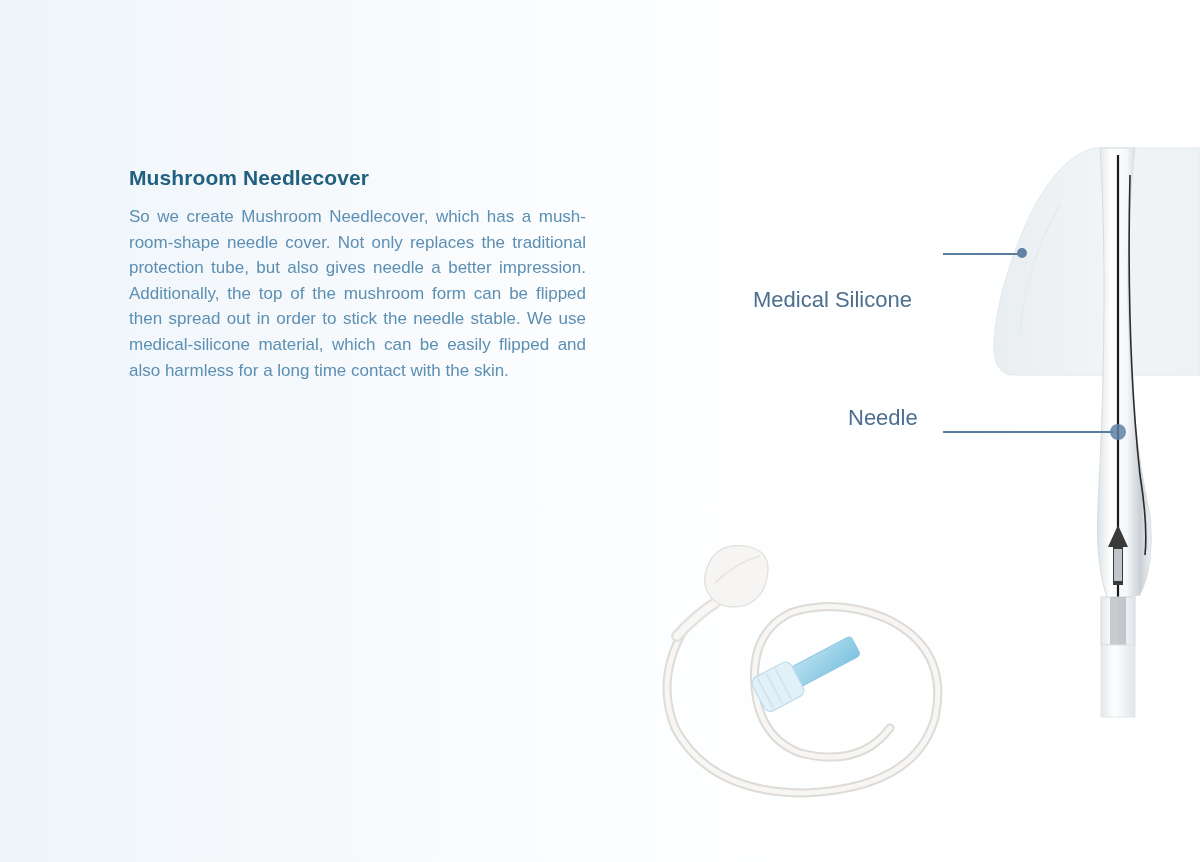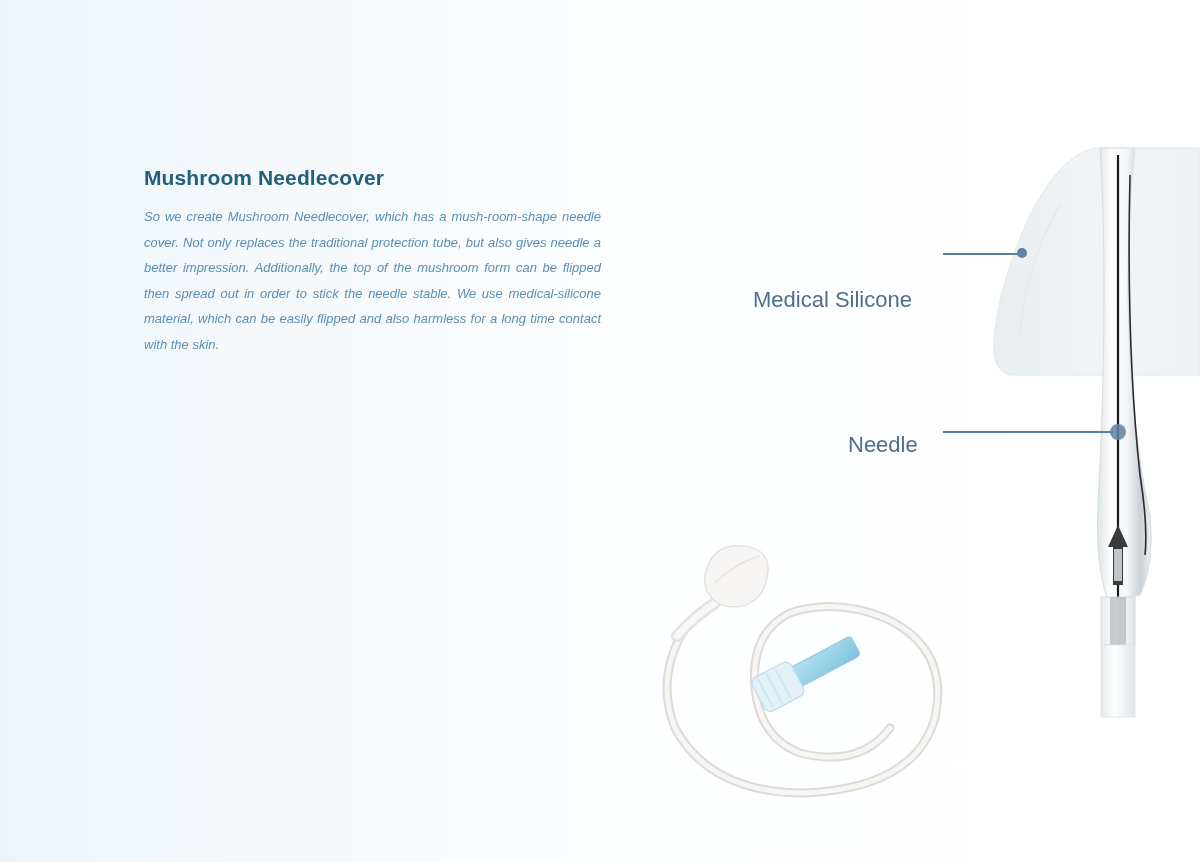--- a/index.html
+++ b/index.html
@@ -1,34 +1,34 @@
 <!DOCTYPE html>
 <html><head>
   <meta charset="utf-8">
   <style>
     html, body { margin: 0; padding: 0; }
     body {
       width: 1200px; height: 862px; overflow: hidden; position: relative;
       background: linear-gradient(90deg, #eef5fa 0%, #f6f9fc 25%, #fdfeff 55%, #ffffff 100%);
       font-family: "Liberation Sans", sans-serif;
     }
-    .text-block { position: absolute; left: 144px; top: 164px; width: 457px; }
+    .text-block { position: absolute; left: 129px; top: 164px; width: 457px; }
     .title {
       margin: 0; font-size: 21px; font-weight: bold; color: #21607f;
       line-height: 28px; letter-spacing: 0.1px;
     }
     .body-text {
-      margin: 12px 0 0 0; font-size: 13px; line-height: 25.6px;
-      color: #5b8fb3; text-align: justify; hyphens: manual; font-style: italic;
+      margin: 12px 0 0 0; font-size: 17px; line-height: 25.6px;
+      color: #5b8fb3; text-align: justify; hyphens: manual;
     }
     .label {
       position: absolute; font-size: 22px; color: #4d6e8f; white-space: nowrap;
     }
     .label-silicone { left: 753px; top: 240px; margin-top: 47px; }
-    .label-needle { left: 848px; top: 432px; }
+    .label-needle { left: 848px; top: 405px; }
     .leader {
       position: absolute; height: 2px; background: #5b7da0;
     }
     .dot {
       position: absolute; border-radius: 50%; background: #5f82a6;
     }
     svg { position: absolute; }
   </style>
 </head>
 <body>

